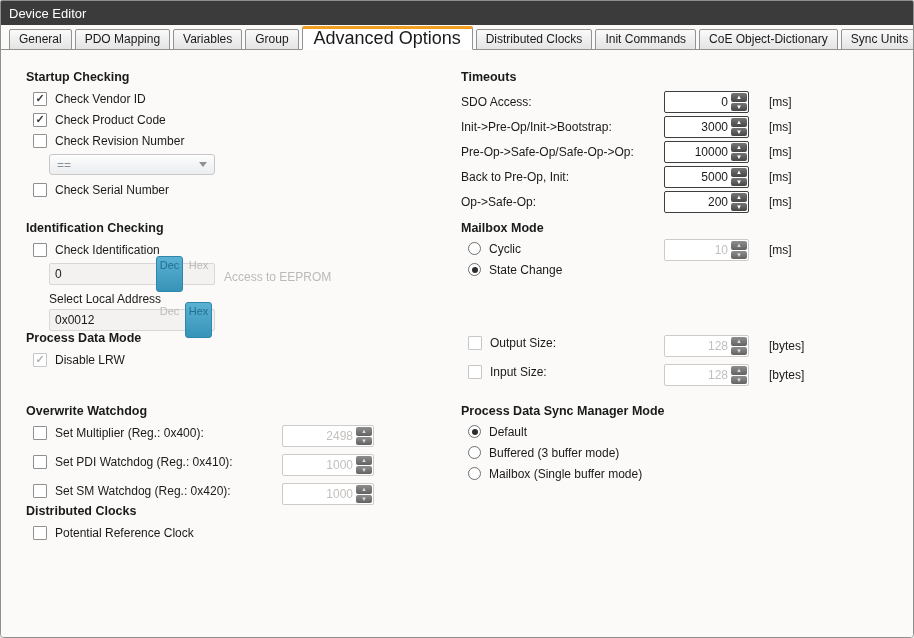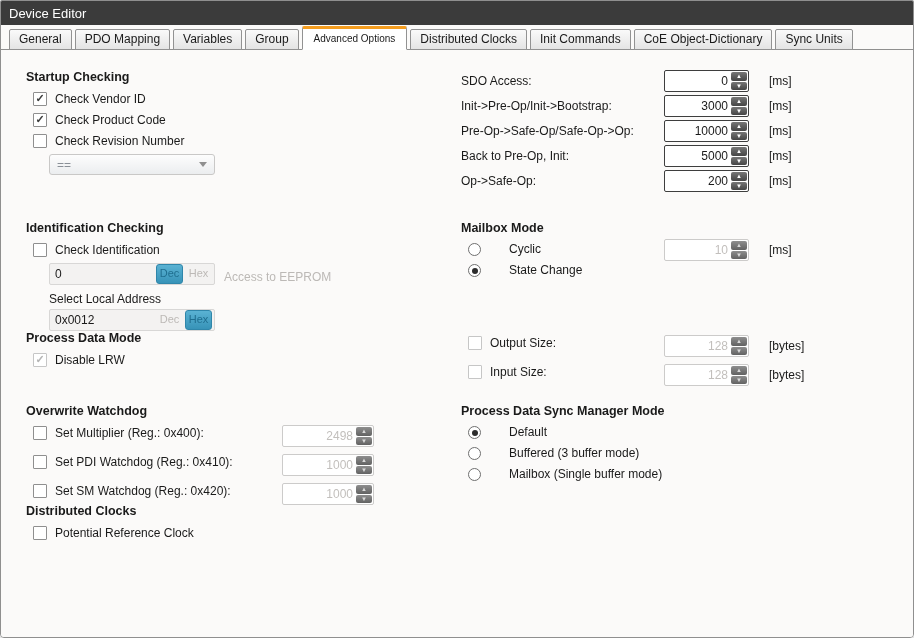--- a/index.html
+++ b/index.html
@@ -22,38 +22,38 @@
   .tab {
     margin-right:3px; margin-bottom:-1px; padding:0 9px;
     height:21px; line-height:19px; font-size:12px; white-space:nowrap;
     background:linear-gradient(#fafafa,#e4e4e4);
     border:1px solid #929292; border-radius:2px 2px 0 0;
     color:#1a1a1a; cursor:default;
   }
   .tab.active {
     height:24px; line-height:19px; padding:0 11px;
     background:#ffffff; border-bottom:1px solid #ffffff;
-    border-top:3px solid #f59d1e; font-size:10px;
+    border-top:3px solid #f59d1e; font-size:18px;
   }
 
   .content { position:relative; height:588px; background:#fbfaf9; font-size:12px; color:#1a1a1a; }
   .section { position:absolute; }
   .sec-title { font-weight:bold; font-size:12.5px; margin-bottom:5px; height:16px; }
 
   .check-row { display:flex; align-items:center; margin:0 0 6px 7px; height:15px; }
   .cbox {
     width:14px; height:14px; min-width:14px; border:1px solid #8f8f8f; background:#ffffff;
     border-radius:1px; display:flex; align-items:center; justify-content:center;
     font-size:11px; line-height:11px; color:#3e3e3e; font-weight:bold;
   }
   .cbox.checked::after { content:"✓"; }
   .cbox.dim { border-color:#c6c6c6; color:#b5b5b5; }
   .check-label { margin-left:8px; white-space:nowrap; }
 
-  .radio-row { display:flex; align-items:flex-end; margin:0 0 7px 7px; height:14px;gap:20px; }
+  .radio-row { display:flex; align-items:flex-start; margin:0 0 7px 7px; height:14px; }
   .radio {
     width:13px; height:13px; min-width:13px; border:1px solid #6f6f6f; border-radius:50%;
     background:#ffffff; display:flex; align-items:center; justify-content:center;
   }
   .radio.sel::after { content:""; width:6px; height:6px; border-radius:50%; background:#2c2c2c; }
 
   .dropdown {
     margin:2px 0 7px 23px; width:166px; height:21px;
     border:1px solid #c9c8c7; border-radius:3px;
     background:linear-gradient(#fdfdfd,#ebedef);
@@ -62,21 +62,21 @@
   .dropdown .dd-spacer { flex:1; }
   .dd-arrow { width:0; height:0; border-left:4px solid transparent; border-right:4px solid transparent; border-top:5px solid #8f8f8f; }
 
   .hexdec {
     margin:0 0 5px 23px; width:166px; height:22px;
     border:1px solid #d8d7d6; border-radius:2px; background:#f3f2f1;
     display:flex; align-items:center; padding:0 2px 0 0;
   }
   .hexdec .hd-val { flex:1; padding-left:5px; color:#1a1a1a; }
   .hd-btn {
-    width:27px; height:20px; line-height:18px; text-align:center;
+    width:27px; height:36px; line-height:18px; text-align:center;
     border-radius:3px; margin-left:2px; font-size:11px; color:#bcb9b6;
   }
   .hd-btn.sel {
     background:linear-gradient(#5ab2d3,#3793b8);
     color:#1f6e8f; border:1px solid #2f86aa; line-height:16px;
   }
   .eeprom-label { color:#bcb9b6; margin-left:9px; white-space:nowrap; }
   .sub-label { margin:2px 0 3px 23px; }
 
   .spin {
@@ -146,20 +146,24 @@
       </div>
       <div class="check-row">
         <div class="cbox"></div>
         <span class="check-label">Check Revision Number</span>
       </div>
       <div class="dropdown">
         <span>==</span>
         <span class="dd-spacer"></span>
         <span class="dd-arrow"></span>
       </div>
+      <div class="check-row">
+        <div class="cbox"></div>
+        <span class="check-label">Check Serial Number</span>
+      </div>
     </div>
 
     <div class="section" style="left:25px; top:171px;">
       <div class="sec-title">Identification Checking</div>
       <div class="check-row">
         <div class="cbox"></div>
         <span class="check-label">Check Identification</span>
       </div>
       <div style="display:flex; align-items:center;">
         <div class="hexdec">
@@ -239,20 +243,21 @@
 
     <div class="section" style="left:25px; top:454px;">
       <div class="sec-title">Distributed Clocks</div>
       <div class="check-row">
         <div class="cbox"></div>
         <span class="check-label">Potential Reference Clock</span>
       </div>
     </div>
 
     <div class="section" style="left:460px; top:20px; width:430px;">
+      <div class="sec-title">Timeouts</div>
 
       <div class="labeled-spin-row">
         <span class="row-label">SDO Access:</span>
         <div class="spin-wrap">
           <div class="spin">
             <span class="spin-val">0</span>
             <span class="spin-btns">
               <span class="spin-b">▲</span>
               <span class="spin-b">▼</span>
             </span>

